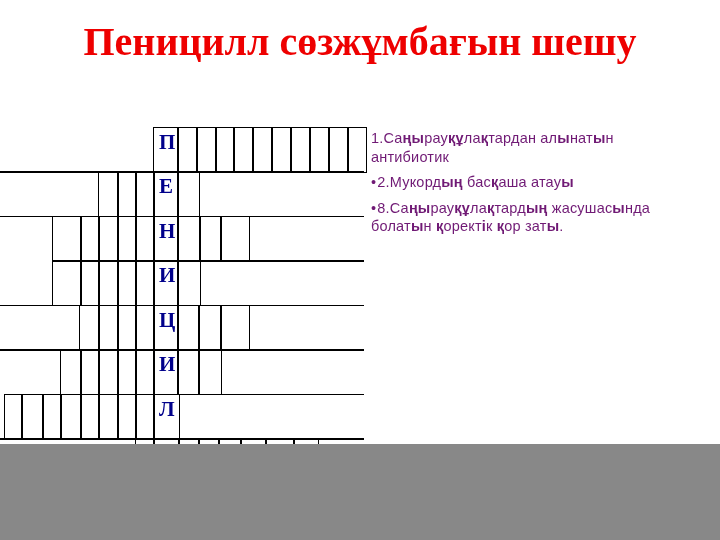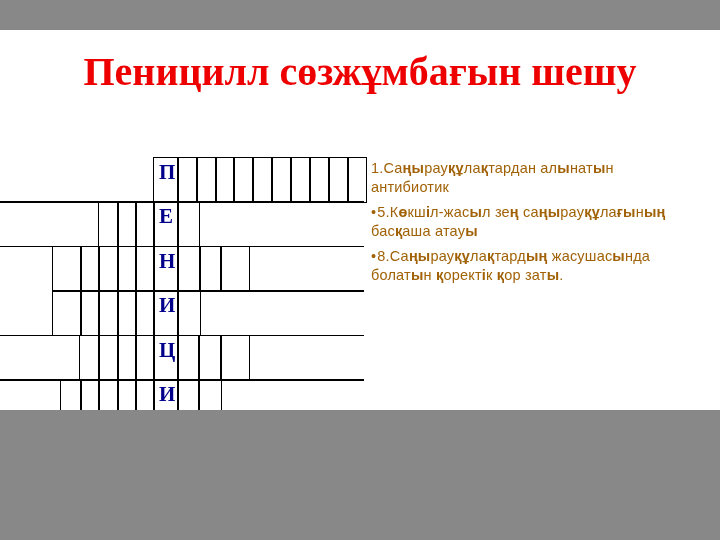--- a/index.html
+++ b/index.html
@@ -1,38 +1,38 @@
 <!DOCTYPE html>
 <html><head>
 <meta charset="utf-8">
 <style>
   html,body{margin:0;padding:0;background:#888;}
   .slide{
-    position:relative;width:720px;height:380px;background:#ffffff;
-    overflow:hidden;font-family:"Liberation Sans",sans-serif;margin-top:30px;
+    position:relative;width:720px;height:444px;background:#ffffff;
+    overflow:hidden;font-family:"Liberation Sans",sans-serif;
   }
   .title{
     position:absolute;top:21px;left:0;width:100%;margin:0;
     text-align:center;font-family:"Liberation Serif",serif;
     font-weight:bold;font-size:40px;line-height:1.05;color:#ee0000;
   }
   .grid-layer{position:absolute;left:0;top:0;width:720px;height:540px;}
   .cell{
     position:absolute;box-sizing:border-box;
     border:1.5px solid #000;background:transparent;
   }
   .cell .letter{
     display:block;padding:3px 0 0 5px;
     font-family:"Liberation Serif",serif;font-weight:bold;
     font-size:21px;line-height:1.1;color:#00008b;
   }
   .hline{position:absolute;height:1.5px;background:#000;}
   .questions{
     position:absolute;left:371px;top:129px;width:334px;
-    color:#a16207;font-size:14.5px;line-height:18.5px;letter-spacing:0.2px;
+    color:#701a75;font-size:14.5px;line-height:18.5px;letter-spacing:0.2px;
     font-family:"Liberation Sans",sans-serif;
   }
   .questions p{margin:0 0 7px 0;}
   .questions b{font-weight:bold;}
   .bullet{margin-right:1px;}
 </style>
 </head>
 <body>
 
 <div class="slide">
@@ -122,16 +122,16 @@
       <div class="hline" style="left: 0px; top: 171px; width: 364px;"></div>
       <div class="hline" style="left: 0px; top: 215.5px; width: 364px;"></div>
       <div class="hline" style="left: 52px; top: 260px; width: 312px;"></div>
       <div class="hline" style="left: 0px; top: 304.5px; width: 364px;"></div>
       <div class="hline" style="left: 0px; top: 349px; width: 364px;"></div>
       <div class="hline" style="left: 4px; top: 393.5px; width: 360px;"></div>
       <div class="hline" style="left: 0px; top: 438px; width: 364px;"></div>
     </div>
   <div class="questions" id="questions">
       <p>1.Са<b>ң</b><b>ы</b>рау<b>қ</b><b>ұ</b>ла<b>қ</b>тардан ал<b>ы</b>нат<b>ы</b>н<br>антибиотик</p>
-      <p><span class="bullet">•</span>5.К<b>ө</b>кш<b>і</b>л-жас<b>ы</b>л зе<b>ң</b> са<b>ң</b><b>ы</b>рау<b>қ</b><b>ұ</b>ла<b>ғ</b><b>ы</b>н<b>ы</b><b>ң</b><br>бас<b>қ</b>аша атау<b>ы</b></p>
+      <p><span class="bullet">•</span>2.Мукорд<b>ы</b><b>ң</b> бас<b>қ</b>аша атау<b>ы</b></p>
       <p><span class="bullet">•</span>8.Са<b>ң</b><b>ы</b>рау<b>қ</b><b>ұ</b>ла<b>қ</b>тард<b>ы</b><b>ң</b> жасушас<b>ы</b>нда<br>болат<b>ы</b>н <b>қ</b>орект<b>і</b>к <b>қ</b>ор зат<b>ы</b>.</p>
     </div>
 </div>
 
 </body></html>

